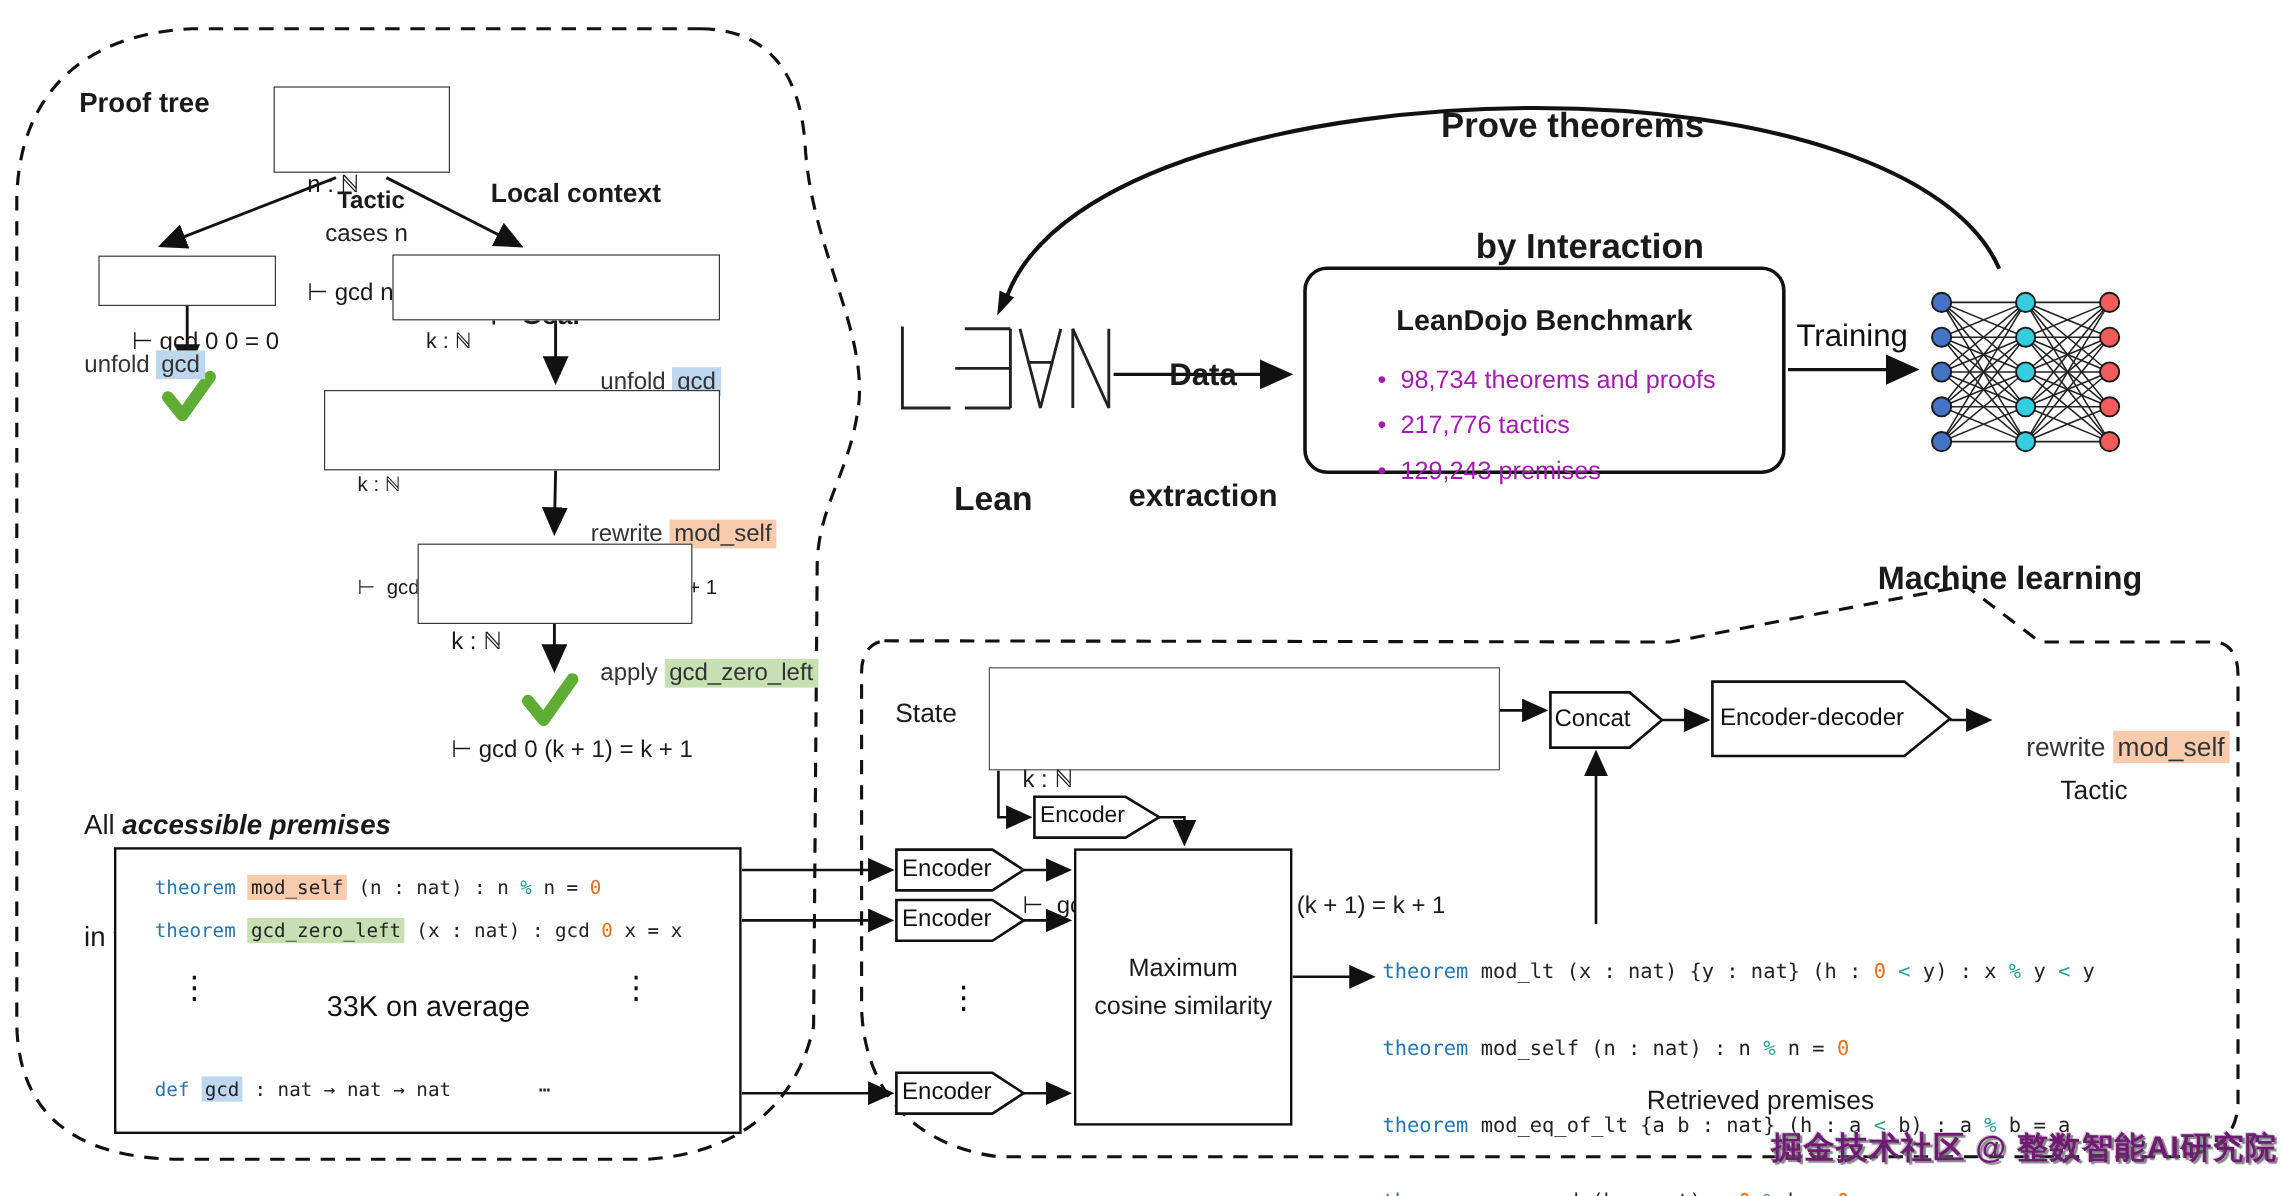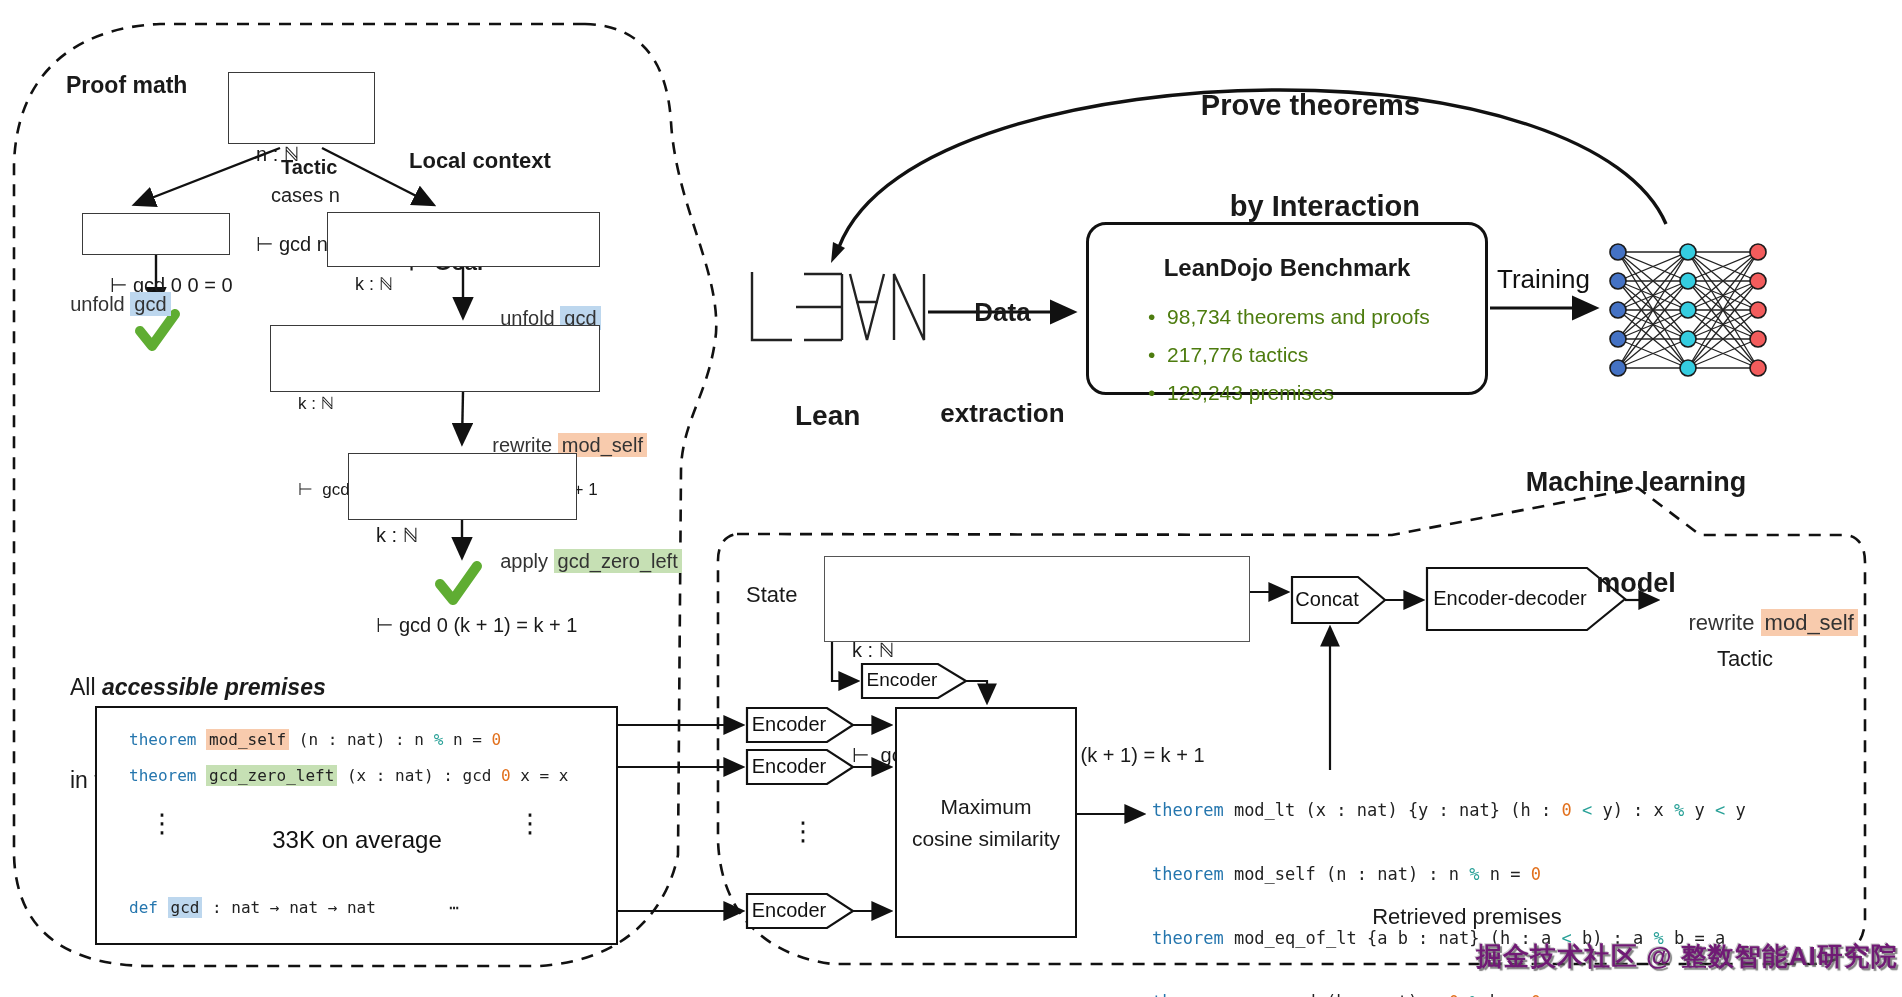--- a/index.html
+++ b/index.html
@@ -17,21 +17,21 @@
   .tok-op{color:#2aa198;}
   .tok-hl-orange{background:#f8cbad;padding:1px 3px;}
   .tok-hl-green{background:#c6e0b4;padding:1px 3px;}
   .tok-hl-blue{background:#bdd7ee;padding:1px 3px;}
   .hl-o{background:#f8cbad;padding:1px 4px;}
   .hl-g{background:#c6e0b4;padding:1px 4px;}
   .hl-b{background:#bdd7ee;padding:1px 4px;}
   .taclbl{position:absolute;font-size:20px;color:#333;white-space:pre;}
   .penta-lbl{position:absolute;font-size:20px;color:#111;text-align:center;white-space:pre;}
   .dotsv{position:absolute;font-size:26px;color:#111;line-height:1;letter-spacing:0;}
-  .bullet-row{position:absolute;font-size:21px;color:#4d7c0f;white-space:pre;}
+  .bullet-row{position:absolute;font-size:21px;color:#a21caf;white-space:pre;}
 </style>
 </head>
 <body>
 
 <div id="stage">
 
   <svg id="overlay" viewBox="0 0 1902 997" xmlns="http://www.w3.org/2000/svg">
     <defs>
       <marker id="ah" markerWidth="10" markerHeight="9" refX="8" refY="4.5" orient="auto">
         <path d="M0,0 L10,4.5 L0,9 z" fill="#111"></path>
@@ -161,21 +161,21 @@
         <circle cx="1688" cy="339" r="8" fill="#35cde0" stroke="#1a1a1a" stroke-width="1.6"></circle>
         <circle cx="1688" cy="368" r="8" fill="#35cde0" stroke="#1a1a1a" stroke-width="1.6"></circle>
         <circle cx="1758" cy="252" r="8" fill="#f25c5c" stroke="#1a1a1a" stroke-width="1.6"></circle>
         <circle cx="1758" cy="281" r="8" fill="#f25c5c" stroke="#1a1a1a" stroke-width="1.6"></circle>
         <circle cx="1758" cy="310" r="8" fill="#f25c5c" stroke="#1a1a1a" stroke-width="1.6"></circle>
         <circle cx="1758" cy="339" r="8" fill="#f25c5c" stroke="#1a1a1a" stroke-width="1.6"></circle>
         <circle cx="1758" cy="368" r="8" fill="#f25c5c" stroke="#1a1a1a" stroke-width="1.6"></circle>
       </g>
   </svg>
 
-  <div class="abs bold" style="left:66px;top:72px;font-size:23px;">Proof math</div>
+  <div class="abs bold" style="left:66px;top:72px;font-size:23px;">Proof tree</div>
 
   <div class="box" style="left:228px;top:72px;width:147px;height:72px;font-size:20px;">
     <div>n : ℕ</div>
     <div>⊢ gcd n n = n</div>
   </div>
 
   <div class="abs bold" style="left:409px;top:76px;font-size:22px;line-height:1.55;">
     <div>Local context</div>
     <div>⊢ Goal</div>
   </div>
@@ -254,23 +254,22 @@
     <div class="bullet-row" style="left:24px;top:94px;">
       <span>•</span>&nbsp;&nbsp;<span>217,776 tactics</span>
     </div>
     <div class="bullet-row" style="left:24px;top:132px;">
       <span>•</span>&nbsp;&nbsp;<span>129,243 premises</span>
     </div>
   </div>
 
   <div class="abs" style="left:1497px;top:264px;font-size:26px;color:#111;">Training</div>
 
-  <div class="abs bold" style="left:1501px;top:398px;width:270px;text-align:center;font-size:27px;line-height:1.25;">
+  <div class="abs bold" style="left:1540px;top:398px;width:270px;text-align:center;font-size:27px;line-height:1.25;">
     <div>Machine learning</div>
-    <div>model</div>
   </div>
 
   <div class="abs" style="left:746px;top:582px;font-size:22px;">State</div>
 
   <div class="box" style="left:824px;top:556px;width:426px;height:86px;font-size:20px;line-height:1.75;border-color:#555;">
     <div>k : ℕ</div>
     <div>⊢  gcd ((k + 1) % (k + 1)) (k + 1) = k + 1</div>
   </div>
 
   <div class="penta-lbl" style="left:866px;top:669px;width:72px;font-size:19px;">Encoder</div>

